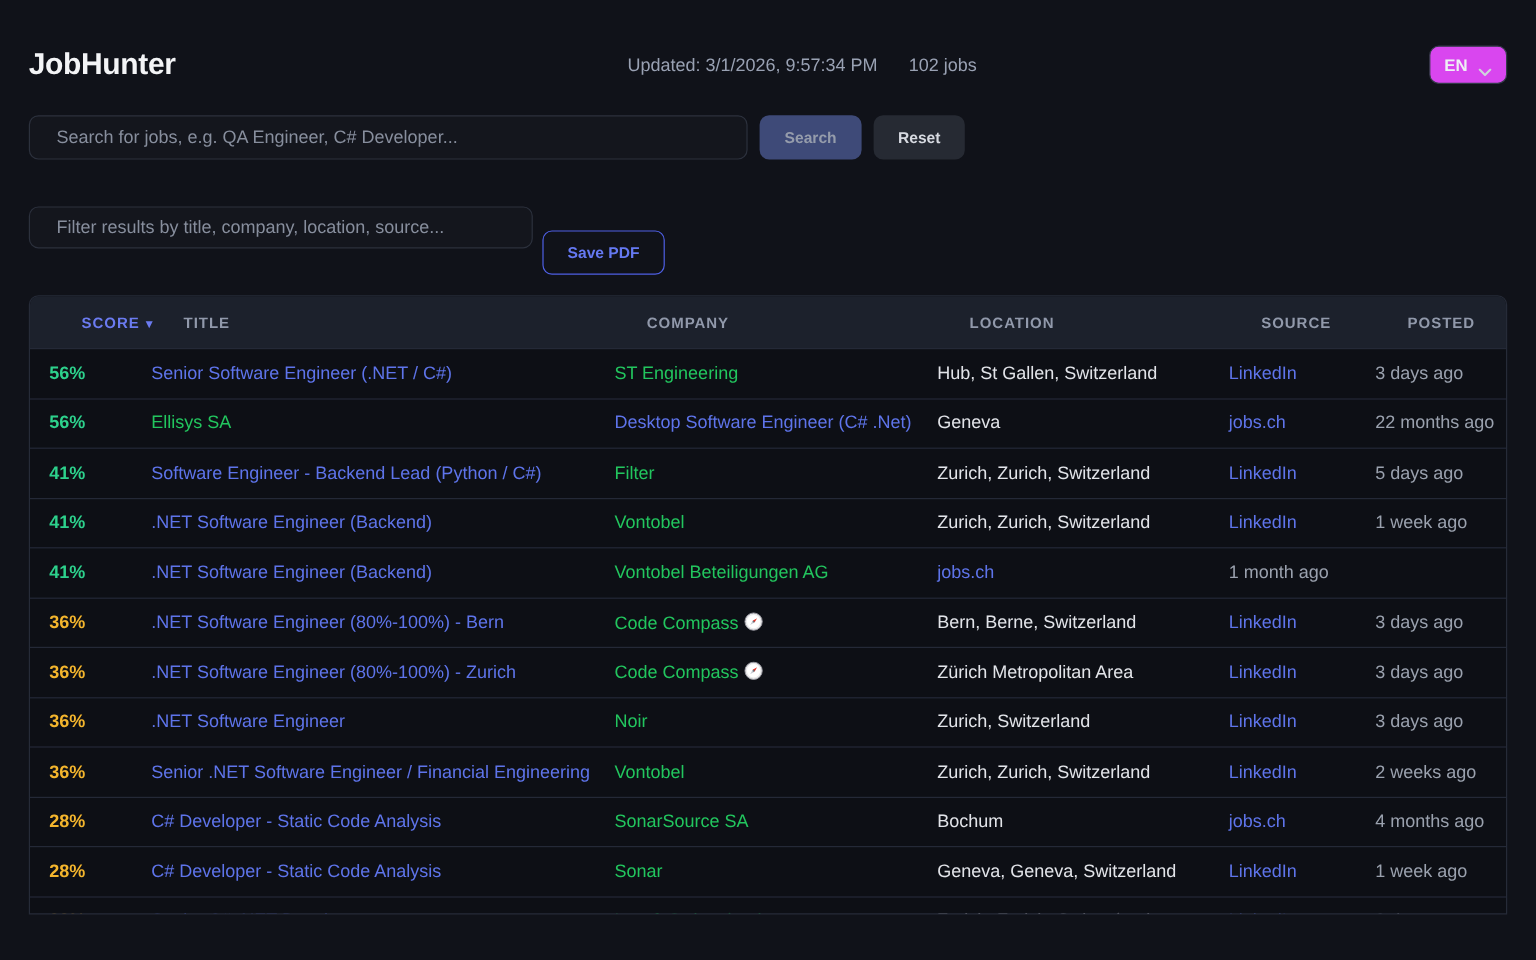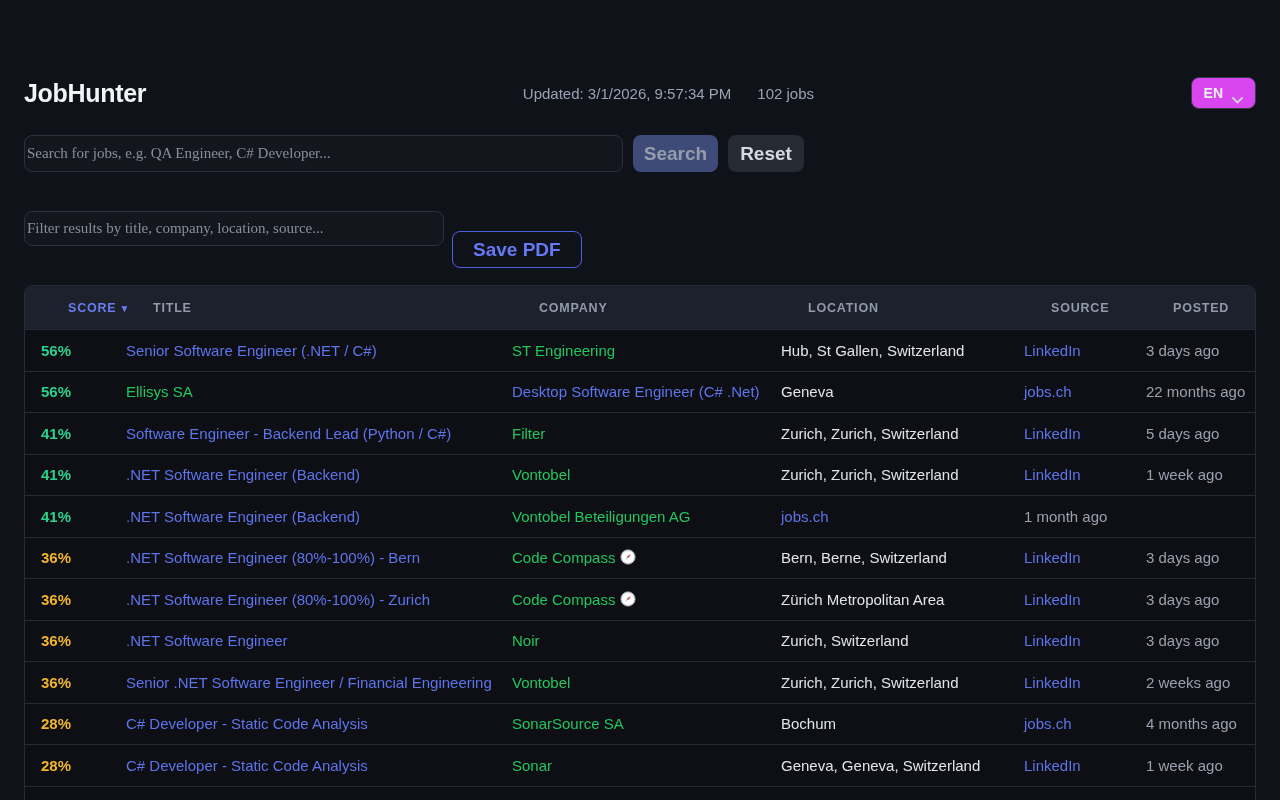--- a/index.html
+++ b/index.html
@@ -7,43 +7,43 @@
   body {
     background: #101219;
     font-family: "Liberation Sans", sans-serif;
     color: #e9ebef;
   }
   .page { padding: 0 24px; }
 
   
   .topbar {
     display: flex; align-items: center; justify-content: space-between;
-    padding-top: 38px; height: 70px; margin-top: 39px;
+    padding-top: 38px; height: 70px;
   }
   .app-title { font-size: 25px; font-weight: 800; color: #f3f4f6; letter-spacing: -0.3px; }
   .meta { display: flex; align-items: center; gap: 26px; font-size: 15px; color: #99a1b3; }
   .lang-select {
     display: flex; align-items: center; gap: 9px;
     background: #d946ef; border: 1px solid #353b4a; border-radius: 8px;
     padding: 7px 12px; cursor: pointer;
   }
   .lang-select .lang-label { font-size: 14px; font-weight: 700; color: #eef0f4; }
   .chev { width: 11px; height: 7px; display: inline-block; }
 
   
   .search-row { display: flex; gap: 10px; margin-top: 26px; }
   .text-input {
     height: 37px; background: #14161d; border: 1px solid #2c313d; border-radius: 8px;
-    color: #e8eaee; padding: 0 2px; font-size: 15px; outline: none;
-    font-family: Liberation Serif, serif;
+    color: #e8eaee; padding: 0 22px; font-size: 15px; outline: none;
+    font-family: Liberation Sans, sans-serif;
   }
   .text-input::placeholder { color: #878e9d; }
   .search-input { width: 599px; }
   .btn {
-    height: 37px; border: none; border-radius: 8px; font-size: 19px; font-weight: 700;
+    height: 37px; border: none; border-radius: 8px; font-size: 13px; font-weight: 700;
     cursor: pointer; font-family: "Liberation Sans", sans-serif;
   }
   .btn-search { width: 85px; background: #3e4a78; color: #959cab; }
   .btn-reset  { width: 76px; background: #262a33; color: #d6d9e0; }
   .filter-row { display: flex; gap: 8px; margin-top: 17px; align-items: center; }
   .filter-input { width: 420px; height: 35px; }
   .btn-savepdf {
     height: 37px; padding: 0 20px; background: transparent;
     border: 1.5px solid #4e5fe4; color: #6579f2; border-radius: 8px; margin-top: 42px;
   }

